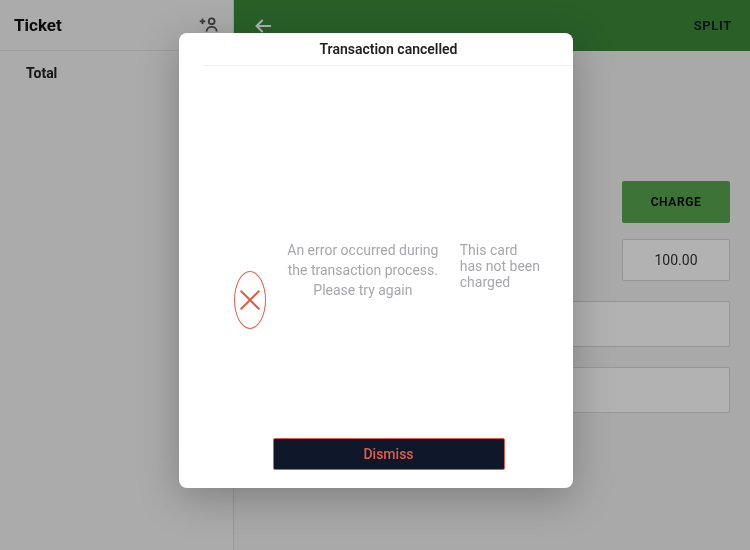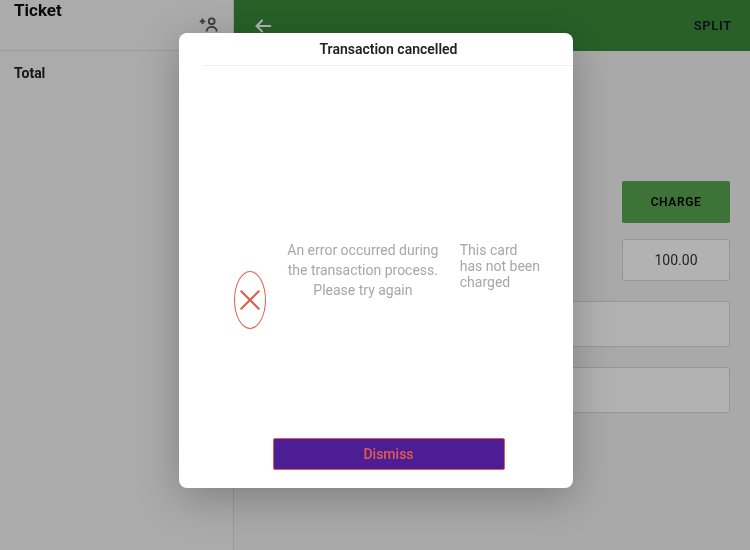--- a/index.html
+++ b/index.html
@@ -3,26 +3,26 @@
 <meta charset="utf-8">
 <style>
   * { box-sizing: border-box; margin: 0; padding: 0; font-family: -apple-system, BlinkMacSystemFont, "Segoe UI", Roboto, Helvetica, Arial, sans-serif; }
   html, body { width: 750px; height: 550px; overflow: hidden; background: #f2f2f2; }
 
   .app { position: relative; width: 750px; height: 550px; display: flex; }
   .overlay { position: absolute; inset: 0; background: rgba(0,0,0,0.30); z-index: 5; }
 
   
   .left { width: 234px; height: 100%; background: #f5f5f5; border-right: 1px solid #dcdcdc; display: flex; flex-direction: column; }
-  .left-header { height: 51px; display: flex; justify-content: space-between; padding: 0 14px; border-bottom: 1px solid #e0e0e0; }
+  .left-header { height: 51px; display: flex; align-items: center; justify-content: space-between; padding: 0 14px; border-bottom: 1px solid #e0e0e0; }
   .left-title { font-size: 17px; font-weight: 700; color: #111; }
   .add-person { color: #555; display:flex; align-items:center; }
   .ticket-line { padding: 14px 14px; font-size: 14px; color: #333; border-bottom: 1px solid #e9e9e9; }
   .ticket-line .qty { color: #777; }
-  .ticket-total { padding: 14px 14px; font-size: 14px; font-weight: 700; color: #222; }
+  .ticket-total { padding: 14px 26px; font-size: 14px; font-weight: 700; color: #222; }
 
   
   .right { flex: 1; height: 100%; background: #f2f2f2; display: flex; flex-direction: column; }
   .topbar { height: 51px; background: #3a8a3a; display: flex; align-items: center; justify-content: space-between; padding: 0 18px; color: #fff; }
   .back-arrow { display:flex; align-items:center; }
   .split-label { font-size: 13px; font-weight: 600; letter-spacing: 0.7px; color: #0f172a; }
 
   .content { flex: 1; padding: 20px; }
   .row1 { display:flex; justify-content: flex-end; gap: 16px; margin-top: 110px; }
   .charge-btn { width: 108px; height: 42px; background: #5aa551; color: #000000; font-size: 12px; font-weight: 600; letter-spacing: 0.6px; border-radius: 2px; display:flex; align-items:center; justify-content:center; }
@@ -32,21 +32,21 @@
 
   
   .modal { position: absolute; left: 179px; top: 33px; width: 394px; height: 455px; background: #fff; border-radius: 8px; z-index: 10; box-shadow: 0 10px 40px rgba(0,0,0,0.25); display:flex; flex-direction: column; padding-left: 25px; }
   .modal-header { height: 33px; display:flex; align-items:center; justify-content:center; border-bottom: 1px solid #eee; font-size: 14px; font-weight: 600; color: #222; }
   .modal-body { flex:1; display:flex; flex-direction:row; align-items:center; padding: 0 30px; }
   .x-circle { width: 58px; height:58px; border: 1.5px solid #e35b4b; border-radius: 50%; margin-top: 96px; display:flex; align-items:center; justify-content:center; }
   .x-circle svg { display:block; }
   .err1 { margin-top: 36px; text-align:center; font-size: 14px; color: #a7a7ab; line-height: 1.45; padding: 0 10px; }
   .err2 { margin-top: 28px; font-size: 14px; color: #a7a7ab; }
   .modal-footer { padding: 0 0 18px 0; display:flex; justify-content:center; }
-  .dismiss-btn { width: 232px; height: 32px; border: 1.5px solid #e35b4b; color: #e35b4b; background: #4c1d95; border-radius: 2px; font-size: 14px; font-weight: 500; display:flex; align-items:center; justify-content:center; cursor:pointer; }
+  .dismiss-btn { width: 232px; height: 32px; border: 1.5px solid #e35b4b; color: #e35b4b; background: #0f172a; border-radius: 2px; font-size: 14px; font-weight: 500; display:flex; align-items:center; justify-content:center; cursor:pointer; }
 </style>
 </head>
 <body>
 
 <div class="app">
 
   <div class="left">
     <div class="left-header">
       <div class="left-title">Ticket</div>
       <div class="add-person">

